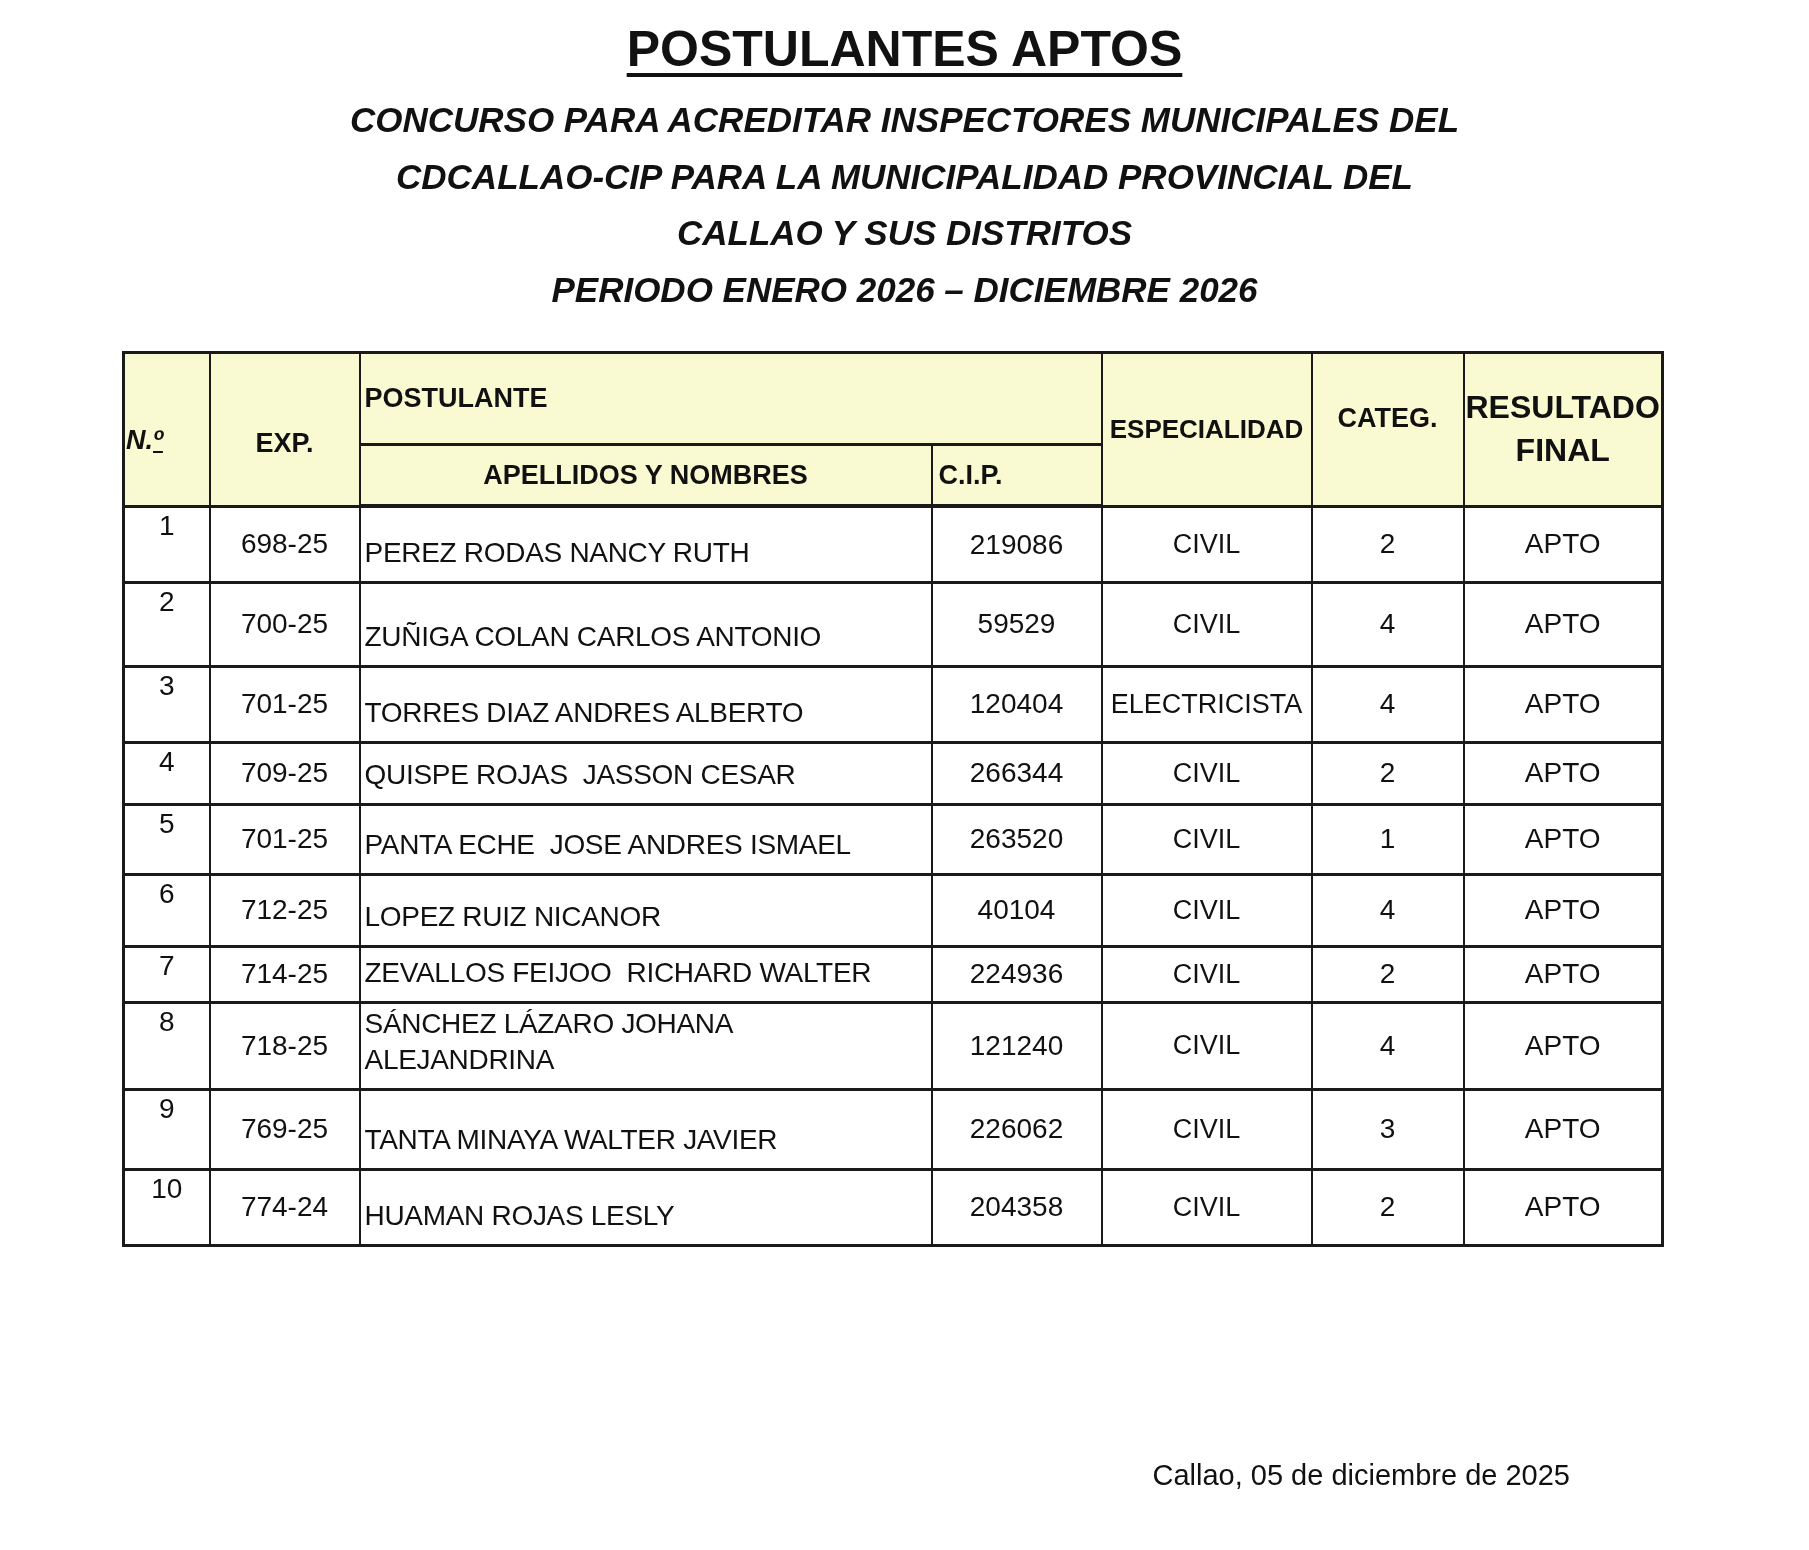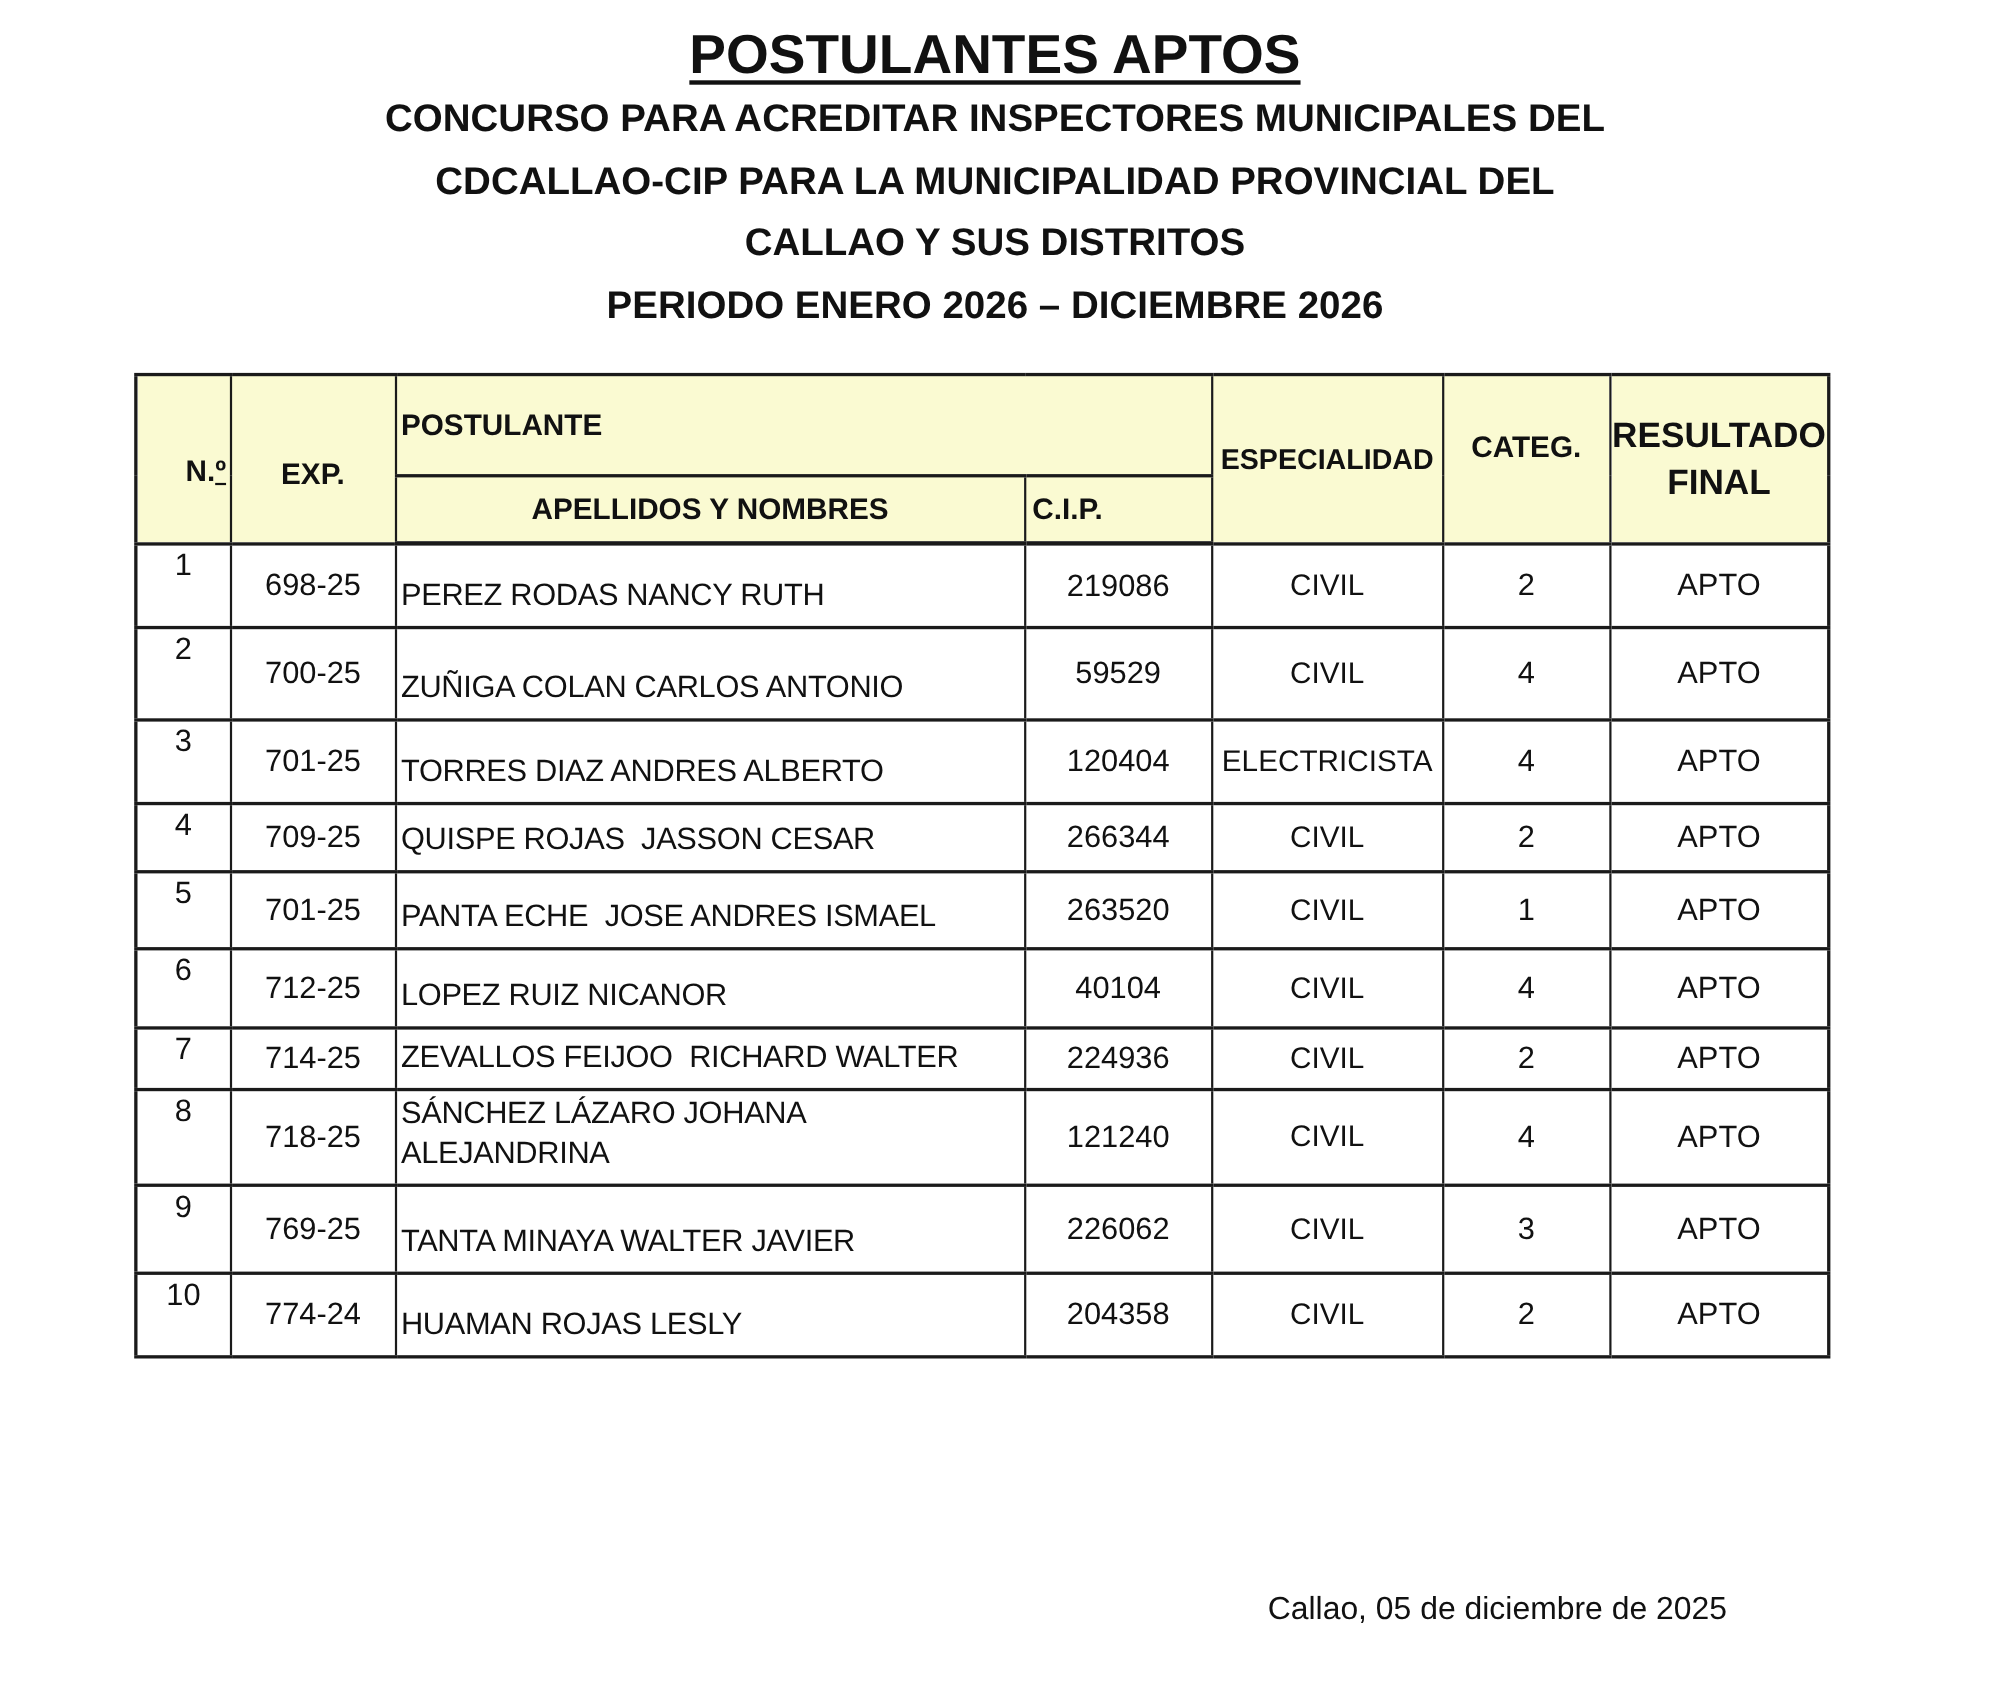--- a/index.html
+++ b/index.html
@@ -13,41 +13,41 @@
   body{
     width:1809px;height:1550px;overflow:hidden;
     background:var(--bg);color:var(--text);
     font-family:"Liberation Sans",sans-serif;
   }
   .heading{width:100%;text-align:center;padding-top:20px;}
   .title{
     margin:0;font-size:50px;font-weight:bold;letter-spacing:0px;
     text-decoration:underline;text-decoration-thickness:4px;text-underline-offset:7px;
   }
-  .subtitle{margin-top:2px;font-size:35px;font-weight:bold;line-height:1.62;}
+  .subtitle{margin-top:14px;font-size:35px;font-weight:bold;line-height:1.62;font-style:italic;}
   .subtitle-line{white-space:nowrap;}
   table.results{
     border-collapse:collapse;table-layout:fixed;
     margin-left:122px;margin-top:32px;
     border:3px solid var(--border);
   }
   th,td{
     border:2px solid var(--border);
     border-top-width:3px;border-bottom-width:3px;
     overflow:hidden;
   }
   th{
     background:var(--header-fill);
     font-weight:bold;font-size:27px;
     vertical-align:middle;text-align:center;
   }
   thead tr:first-child{height:92px;}
   thead tr:last-child{height:62px;}
   thead tr:last-child th{border-bottom-width:4px;}
-  .h-num{text-align:right;padding-right:3px;padding-top:24px;}
+  .h-num{text-align:left;padding-right:3px;padding-top:24px;font-style:italic;}
   .h-exp{padding-top:30px;}
   .h-post{text-align:left;padding-left:4px;border-bottom-width:2px !important;}
   .h-cip{text-align:left;padding-left:6px;}
   .h-esp{white-space:nowrap;font-size:26px;}
   .h-categ{vertical-align:middle;padding-bottom:22px;}
   .h-res{font-size:32px;line-height:1.35;}
   td{font-size:28px;vertical-align:middle;text-align:center;}
   .c-num{vertical-align:top;padding-top:2px;}
   .c-nombre{
     vertical-align:bottom;text-align:left;

